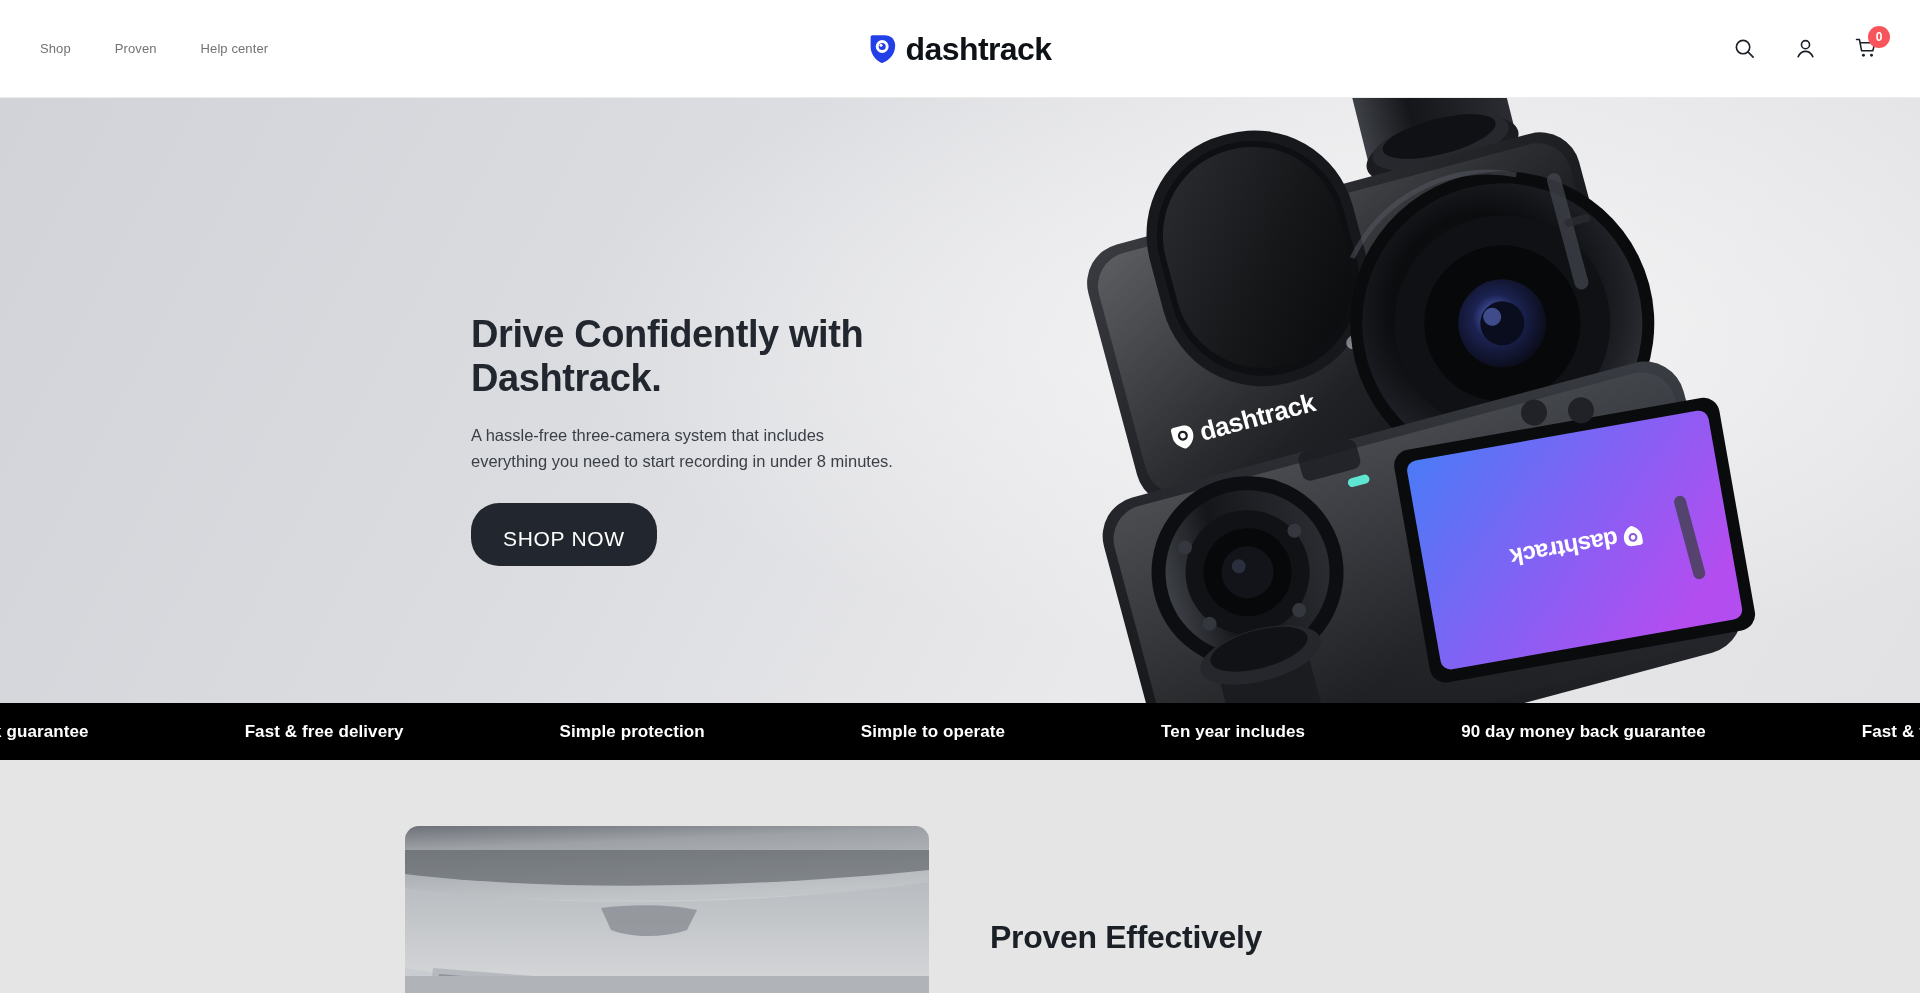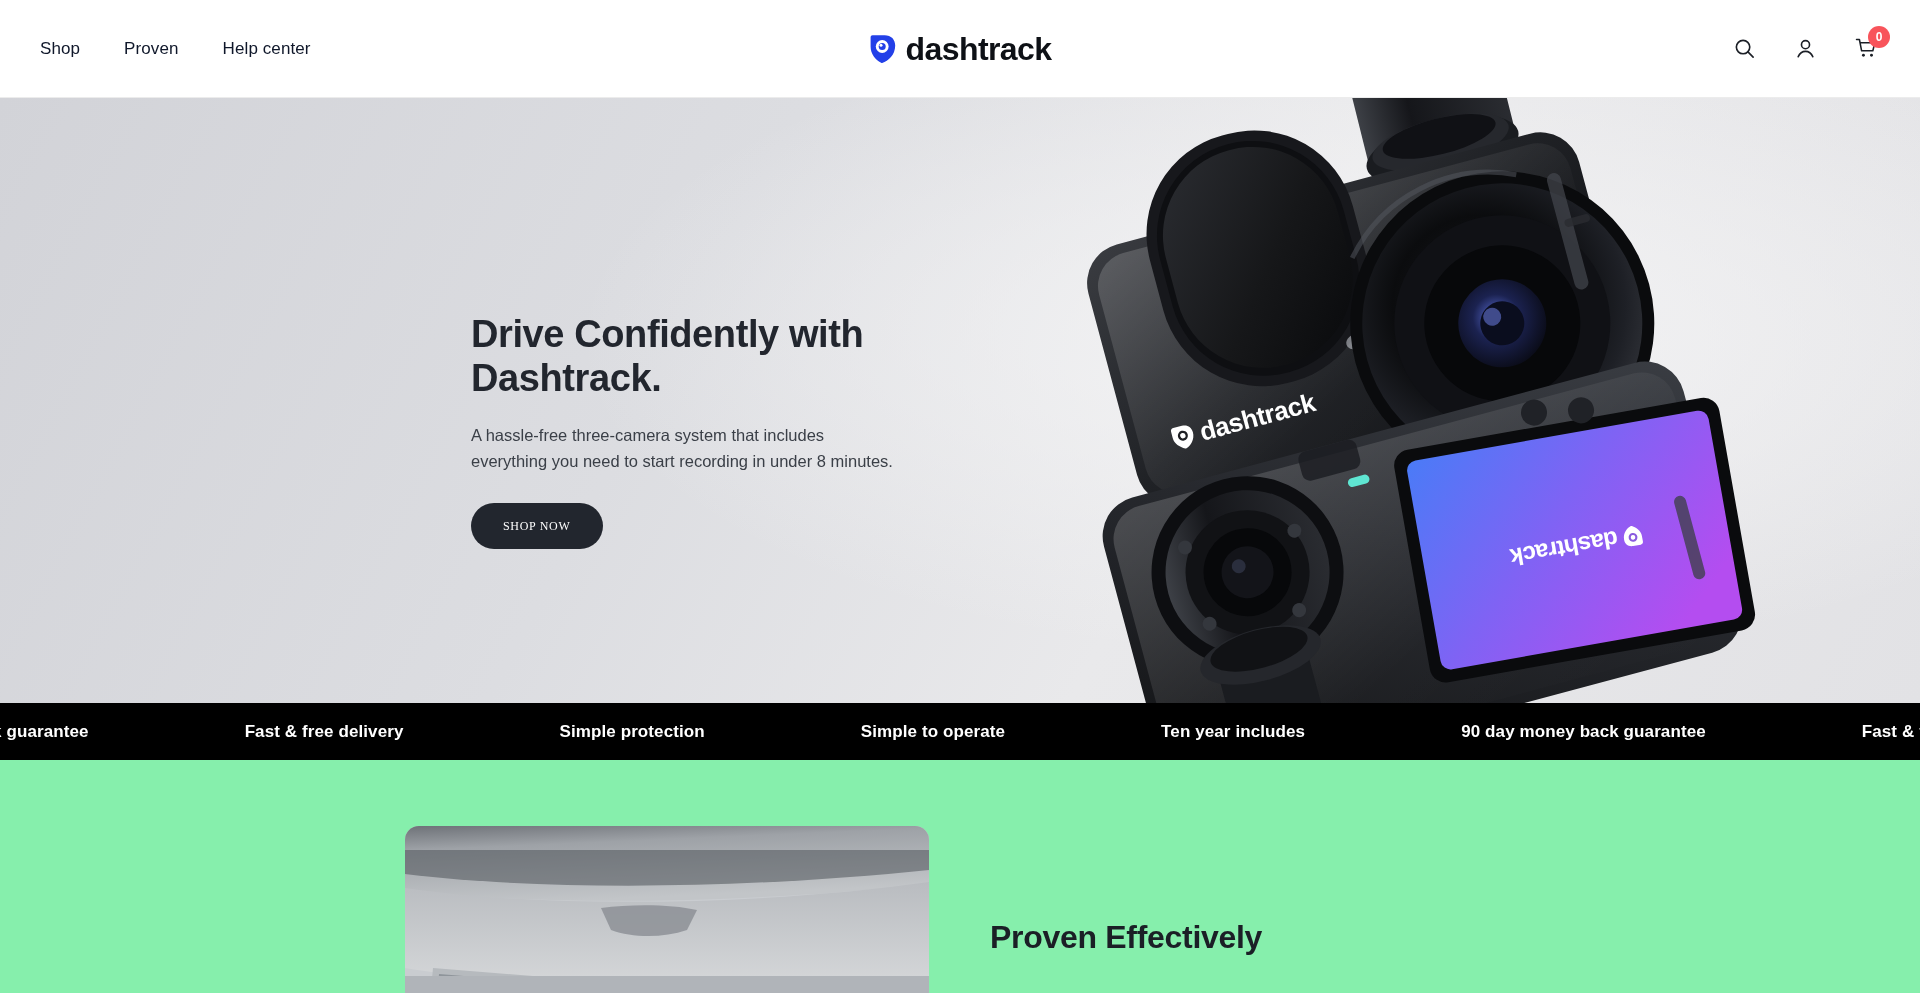--- a/index.html
+++ b/index.html
@@ -22,22 +22,22 @@
     align-items: center;
     border-bottom: 1px solid #ececec;
   }
   .nav {
     display: flex;
     align-items: center;
     gap: 44px;
     margin-left: 40px;
   }
   .nav-link {
-    font-size: 17px;
-    color: #0f172a;
+    font-size: 13px;
+    color: #737373;
     text-decoration: none;
     letter-spacing: 0.1px;
     cursor: pointer;
     white-space: nowrap;
   }
 
   .logo {
     position: absolute;
     left: 50%;
     top: 50%;
@@ -129,28 +129,28 @@
     font-size: 16.5px;
     line-height: 1.56;
     color: #3a3f47;
     margin-bottom: 29px;
     max-width: 425px;
   }
   .shop-now {
     display: inline-block;
     background: #22262e;
     color: #ffffff;
-    font-size: 12px;
+    font-size: 21px;
     font-weight: 500;
     letter-spacing: 0.7px;
-    padding: 16px 32px 15px;
+    padding: 24px 32px 15px;
     border-radius: 28px;
     border: none;
     cursor: pointer;
-    font-family: Liberation Serif, serif;
+    font-family: Liberation Sans, sans-serif;
   }
 
   
   .product-stage {
     position: absolute;
     right: 0;
     top: 0;
     width: 980px;
     height: 605px;
     z-index: 2;
@@ -176,21 +176,21 @@
     color: #ffffff;
     font-size: 17px;
     font-weight: 700;
     letter-spacing: 0.1px;
     padding: 0 78px;
     white-space: nowrap;
   }
 
   
   .lower {
-    background: #86efac;
+    background: #e5e5e5;
     height: 233px;
     position: relative;
     overflow: hidden;
   }
   .lower-inner {
     position: relative;
     width: 1920px;
     height: 100%;
     margin: 0 auto;
   }

